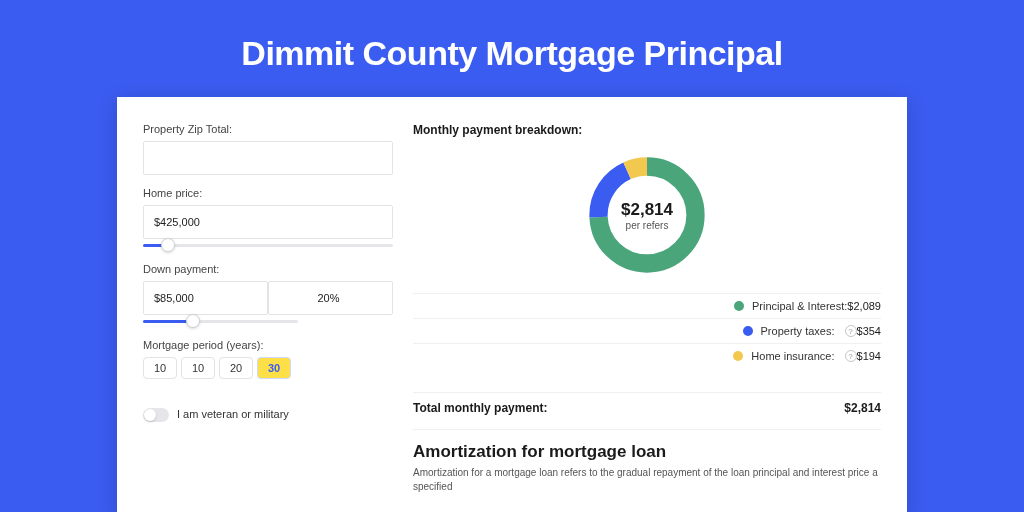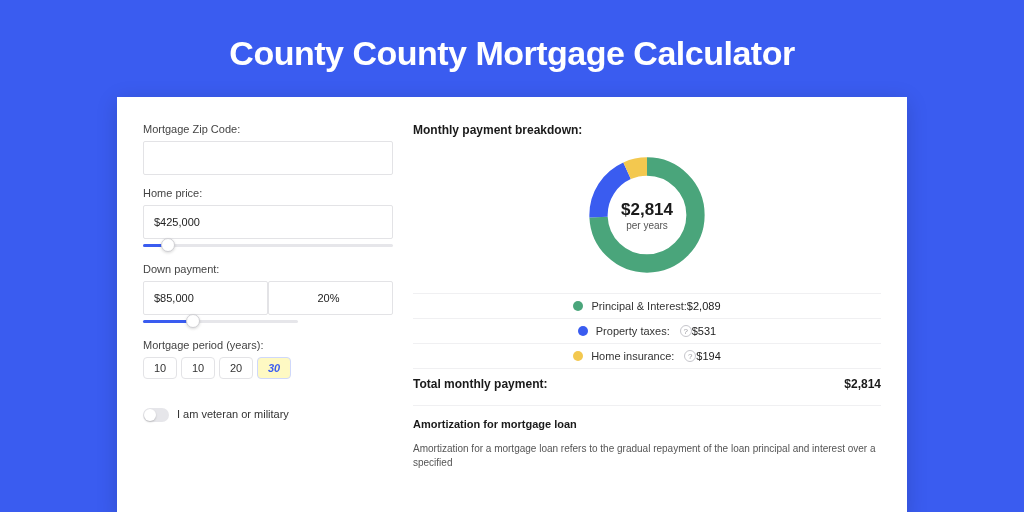--- a/index.html
+++ b/index.html
@@ -82,25 +82,24 @@
     background: #fff;
     font-size: 11px;
     color: #333;
     border-radius: 4px;
     display: flex;
     align-items: center;
     justify-content: center;
     cursor: pointer;
   }
   .period-btn.active {
-    background: #fef9c3;
+    background: #fde047;
     border-color: #cfd8fb;
     color: #3a5cf0;
     font-weight: 600;
-    font-style: italic;
   }
   .toggle-row {
     display: flex;
     align-items: flex-start;
     gap: 8px;
     margin-top: 29px;
     font-size: 11px;
     color: #333;
   }
   .toggle {
@@ -139,21 +138,21 @@
     display: flex;
     flex-direction: column;
     align-items: center;
     justify-content: center;
   }
   .donut-amount { font-size: 17px; font-weight: 800; }
   .donut-sub { font-size: 10px; color: #555; }
   .breakdown-row {
     display: flex;
     align-items: center;
-    justify-content: center;
+    justify-content: flex-end;
     padding: 6px 0;
     border-top: 1px solid #f0f0f2;
     font-size: 11px;
   }
   .breakdown-row:first-of-type { border-top: none; }
   .bk-left { display: flex; align-items: center; gap: 8px; color: #333; }
   .swatch { width: 10px; height: 10px; border-radius: 50%; }
   .sw-green { background: #4aa57b; }
   .sw-blue { background: #3a5cf0; }
   .sw-yellow { background: #f3c84f; }
@@ -169,39 +168,40 @@
     margin-left: 2px;
   }
   .bk-val { font-weight: 500; }
   .total-row {
     display: flex;
     justify-content: space-between;
     font-size: 12px;
     font-weight: 700;
     padding: 8px 0 14px 0;
     border-top: 1px solid #f0f0f2;
+    margin-top: 24px;
   }
   .amort-box {
     border-top: 1px solid #f0f0f2;
     padding-top: 12px;
   }
-  .amort-title { font-size: 11px; font-weight: 700; margin-bottom: 12px; }
+  .amort-title { font-size: 17px; font-weight: 700; margin-bottom: 4px; }
   .amort-text { font-size: 10px; color: #555; line-height: 1.4; }
 </style>
 </head>
 <body>
 
-<div class="page-title">County County Mortgage Calculator</div>
+<div class="page-title">Dimmit County Mortgage Principal</div>
 
 <div class="card">
 
   <div class="left-col">
 
     <div class="field-block">
-      <div class="field-label">Mortgage Zip Code:</div>
+      <div class="field-label">Property Zip Total:</div>
       <input class="text-input" value="" style="">
     </div>
 
     <div class="field-block">
       <div class="field-label">Home price:</div>
       <input class="text-input" value="$425,000" style="">
       <div class="slider-track">
         <div class="slider-line rest" style="left:0"></div>
         <div class="slider-line" style="width:10%"></div>
         <div class="slider-thumb" style="left:10%"></div>
@@ -245,56 +245,56 @@
 
     <div class="donut-wrap">
       <div class="donut">
         <svg viewBox="0 0 42 42">
           <circle cx="21" cy="21" r="15.915" fill="none" stroke="#4aa57b" stroke-width="6" stroke-dasharray="74.2 25.8" stroke-dashoffset="0"></circle>
           <circle cx="21" cy="21" r="15.915" fill="none" stroke="#3a5cf0" stroke-width="6" stroke-dasharray="18.9 81.1" stroke-dashoffset="-74.2"></circle>
           <circle cx="21" cy="21" r="15.915" fill="none" stroke="#f3c84f" stroke-width="6" stroke-dasharray="6.9 93.1" stroke-dashoffset="-93.1"></circle>
         </svg>
         <div class="donut-center">
           <div class="donut-amount">$2,814</div>
-          <div class="donut-sub">per years</div>
+          <div class="donut-sub">per refers</div>
         </div>
       </div>
     </div>
 
     <div class="breakdown-row">
       <div class="bk-left">
         <span class="swatch sw-green"></span>
         <span>Principal &amp; Interest:</span>
       </div>
       <div class="bk-val">$2,089</div>
     </div>
 
     <div class="breakdown-row">
       <div class="bk-left">
         <span class="swatch sw-blue"></span>
         <span>Property taxes:</span>
         <span class="info-icon">?</span>
       </div>
-      <div class="bk-val">$531</div>
+      <div class="bk-val">$354</div>
     </div>
 
     <div class="breakdown-row">
       <div class="bk-left">
         <span class="swatch sw-yellow"></span>
         <span>Home insurance:</span>
         <span class="info-icon">?</span>
       </div>
       <div class="bk-val">$194</div>
     </div>
 
     <div class="total-row">
       <span>Total monthly payment:</span>
       <span>$2,814</span>
     </div>
 
     <div class="amort-box">
       <div class="amort-title">Amortization for mortgage loan</div>
-      <div class="amort-text">Amortization for a mortgage loan refers to the gradual repayment of the loan principal and interest over a specified</div>
+      <div class="amort-text">Amortization for a mortgage loan refers to the gradual repayment of the loan principal and interest price a specified</div>
     </div>
 
   </div>
 
 </div>
 
 </body></html>

